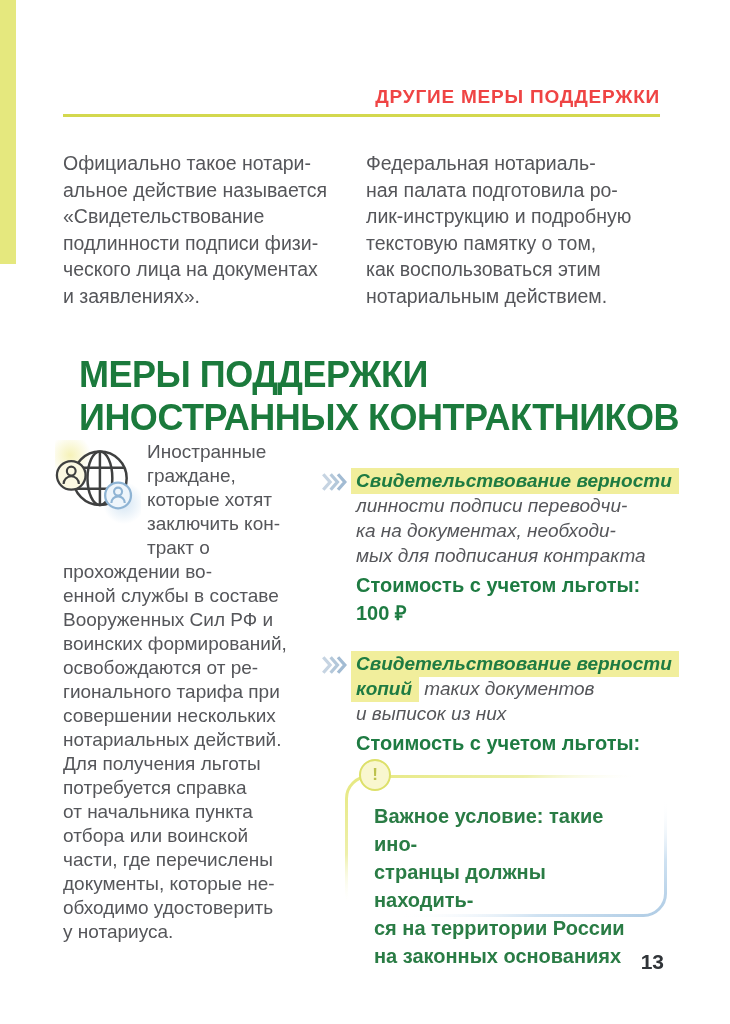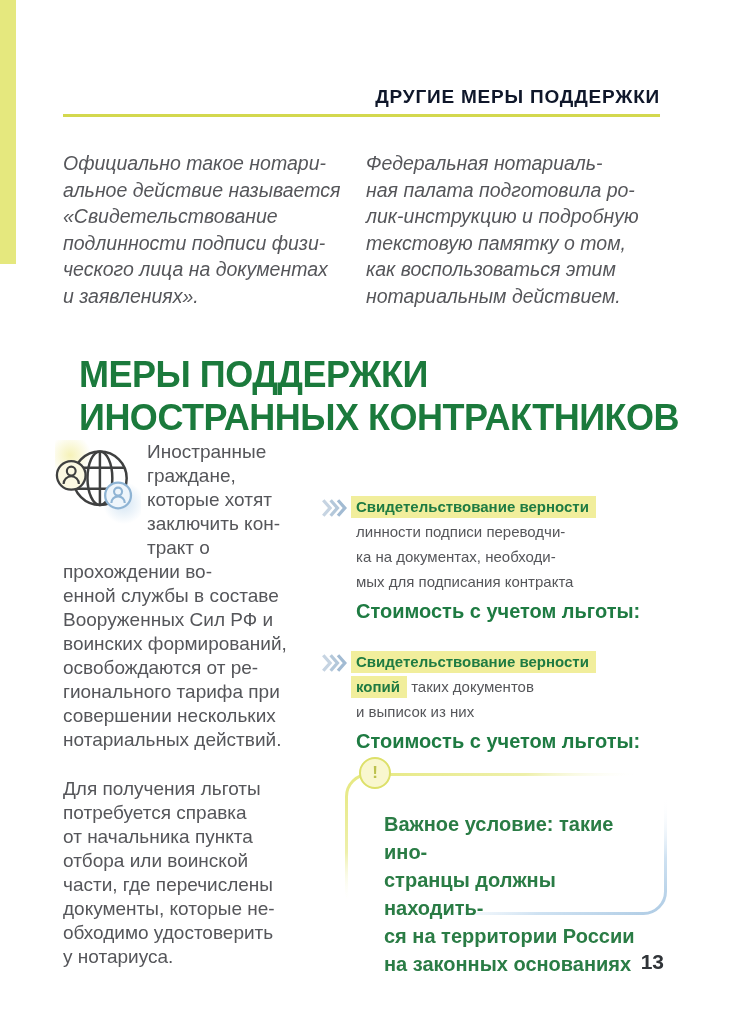--- a/index.html
+++ b/index.html
@@ -2,53 +2,53 @@
 <html lang="ru"><head>
 <meta charset="utf-8">
 <style>
   html,body{margin:0;padding:0;background:#ffffff;}
   .page{position:relative;width:730px;height:1024px;background:#ffffff;overflow:hidden;
         font-family:"Liberation Sans", sans-serif;}
 
   .left-bar{position:absolute;left:0;top:0;width:16px;height:264px;background:#e5e87e;}
 
   .header-title{position:absolute;top:86px;right:70px;font-size:19px;font-weight:700;
-        letter-spacing:0.8px;color:#0f172a;margin-left:36px;}
+        letter-spacing:0.8px;color:#ef4444;margin-left:36px;}
   .header-rule{position:absolute;top:114px;left:63px;width:597px;height:3px;background:#d3d84e;}
 
-  .intro{position:absolute;top:150px;left:63px;display:flex;font-style:italic;}
+  .intro{position:absolute;top:150px;left:63px;display:flex;}
   .intro p{margin:0;white-space:pre-line;font-size:19.5px;line-height:26.5px;color:#55565a;}
   .intro .intro-left{width:300px;}
   .intro .intro-right{width:300px;margin-left:3px;}
 
   .main-title{position:absolute;top:336px;left:62px;margin:17px;white-space:pre-line;
         font-size:36px;line-height:43px;font-weight:700;letter-spacing:-0.5px;color:#1b7a3c;}
 
   .columns{position:absolute;top:440px;left:63px;display:flex;align-items:center;}
   .col-left{width:244px;margin-right:15px;color:#55565a;font-size:19px;line-height:24px;}
   .col-left p{margin:0;white-space:pre-line;}
-  .col-left .p2{margin-top:25px;}
+  .col-left .p2{}
   .icon-float{float:left;width:92px;height:97px;margin-left:-8px;}
 
   .col-right{width:363px;}
   .bullet{display:flex;align-items:flex-start;}
   .bullet + .bullet{margin-top:8px;}
   .chevrons{flex:0 0 26px;margin-right:8px;margin-top:5px;}
   .bullet-body{flex:1;}
-  .bline{font-size:15px;line-height:25px;color:#55565a;min-height:25px;}
+  .bline{font-size:19px;line-height:25px;color:#55565a;min-height:25px;font-style:italic;}
   .hl{background:#f1ee9c;color:#1e7b42;font-weight:700;padding:2px 7px 3px 5px;margin-left:-5px;}
   .price{margin-top:3px;color:#1e7b42;font-weight:700;font-size:20px;line-height:28px;}
 
   .note-box{position:relative;margin-top:18px;margin-left:23px;width:322px;height:142px;
         box-sizing:border-box;padding:25px 18px 0 27px;}
   .note-border{position:absolute;inset:0;width:100%;height:100%;}
   .note-icon{position:absolute;top:-16px;left:14px;width:32px;height:32px;border-radius:50%;
         background:#f9f7cf;border:2px solid #dde069;color:#bcc14d;font-weight:700;font-size:17px;
         display:flex;align-items:center;justify-content:center;box-sizing:border-box;}
-  .note-text{margin:12px;white-space:pre-line;color:#2a7c45;font-weight:700;
+  .note-text{margin:2px;white-space:pre-line;color:#2a7c45;font-weight:700;
         font-size:20px;line-height:28px;position:relative;}
 
   .page-number{position:absolute;top:950px;right:66px;font-size:21px;font-weight:700;color:#303438;}
 
   svg{display:block;}
 </style>
 </head>
 <body>
 
 <div class="page">
@@ -146,20 +146,21 @@
         </svg>
         <div class="bullet-body">
           <div class="bullet-text">
               <div class="bline"><span class="hl">Свидетельствование верности</span></div>
               <div class="bline"><span>линности подписи переводчи-</span></div>
               <div class="bline"><span>ка на документах, необходи-</span></div>
               <div class="bline"><span>мых для подписания контракта</span></div>
             </div>
           <div class="price">
             <div>Стоимость с учетом льготы:</div>
+            <div>100 ₽</div>
           </div>
         </div>
       </div>
 
       <div class="bullet" style="margin-top:24px;">
         <svg class="chevrons" width="26" height="18" viewBox="0 0 30 22">
           <g fill="none" stroke-width="4" stroke-linecap="square">
             <polyline points="2,3 9,11 2,19" stroke="#c6d4e2"></polyline>
             <polyline points="11,3 18,11 11,19" stroke="#b4c8da"></polyline>
             <polyline points="20,3 27,11 20,19" stroke="#a2bbd3"></polyline>

